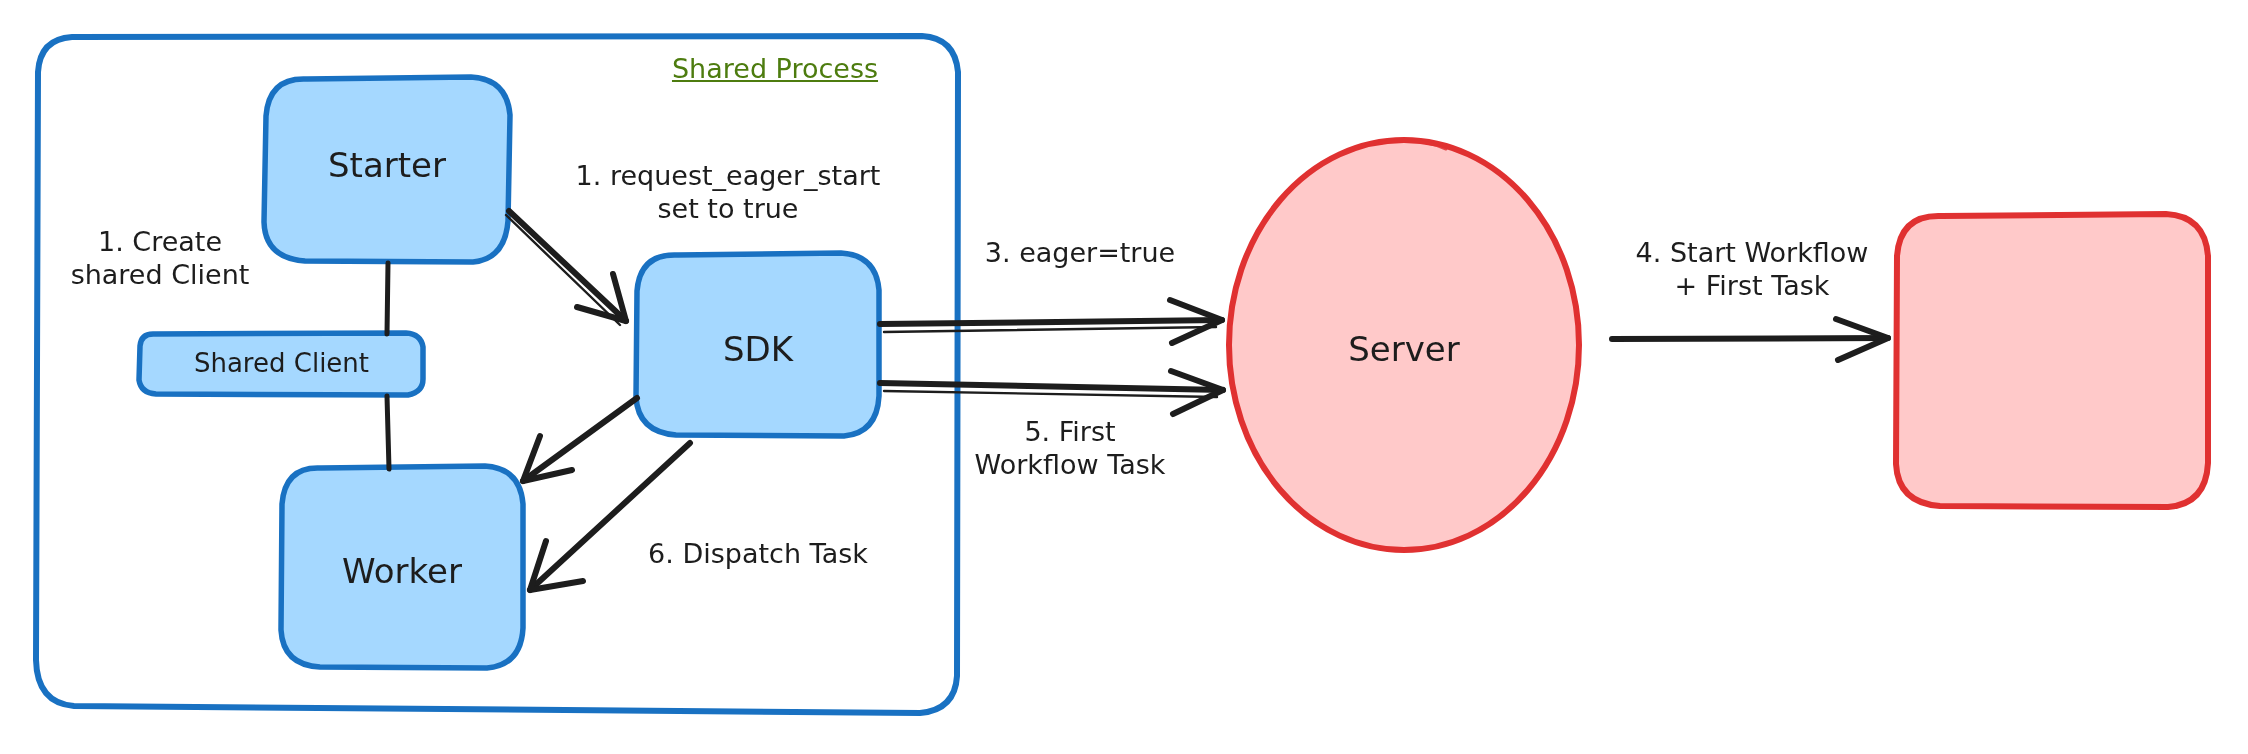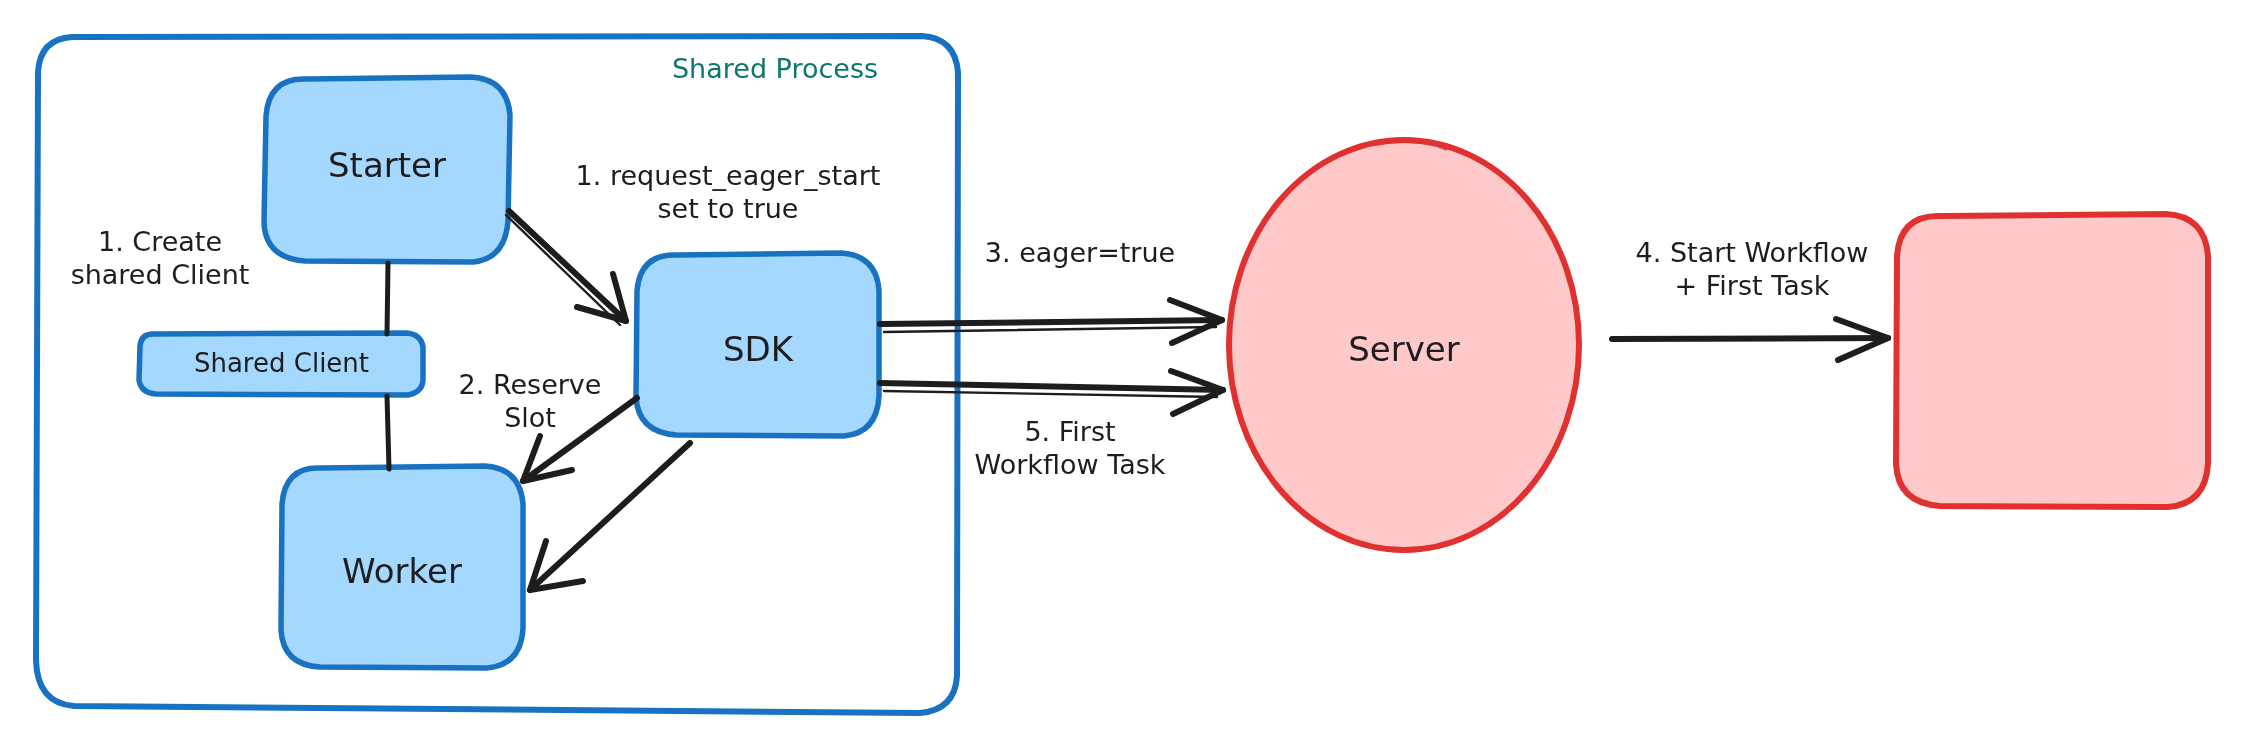--- a/index.html
+++ b/index.html
@@ -31,21 +31,21 @@
     font-family: "DejaVu Sans", sans-serif;
     color: #1d1d1d;
     text-align: center;
     line-height: 1.24;
     white-space: pre-line;
     pointer-events: none;
   }
   .node-label { font-size: 34px; }
   .node-label.small { font-size: 26px; }
   .edge-label { font-size: 27px; }
-  .group-label { font-size: 27px; color: #0f766e; }
+  .group-label { font-size: 27px; color: #4d7c0f; text-decoration: underline; }
 </style>
 </head>
 <body>
 
 <div id="canvas">
 
   <svg class="layer" viewBox="0 0 2248 754" xmlns="http://www.w3.org/2000/svg">
 
     <g>
       <path d="M 72 37 Q 40 39 38 72 L 36 660 Q 37 703 74 706
@@ -136,23 +136,22 @@
 
   <div class="node-label" style="left:637px; top:328px; width:242px;">SDK</div>
 
 
   <div class="edge-label" style="left:30px; top:225px; width:260px;">1. Create
 shared Client</div>
 
   <div class="edge-label" style="left:528px; top:159px; width:400px;">1. request_eager_start
 set to true</div>
 
-  <div class="edge-label" style="left:432px; top:368px; width:196px;">2. Reserve
-Slot</div>
 
+  <div class="edge-label" style="left:613px; top:537px; width:290px;">6. Dispatch Task</div>
 
   <div class="edge-label" style="left:960px; top:236px; width:240px;">3. eager=true</div>
 
   <div class="edge-label" style="left:940px; top:415px; width:260px;">5. First
 Workflow Task</div>
 
   <div class="edge-label" style="left:1592px; top:236px; width:320px;">4. Start Workflow
 + First Task</div>
 
 </div>

